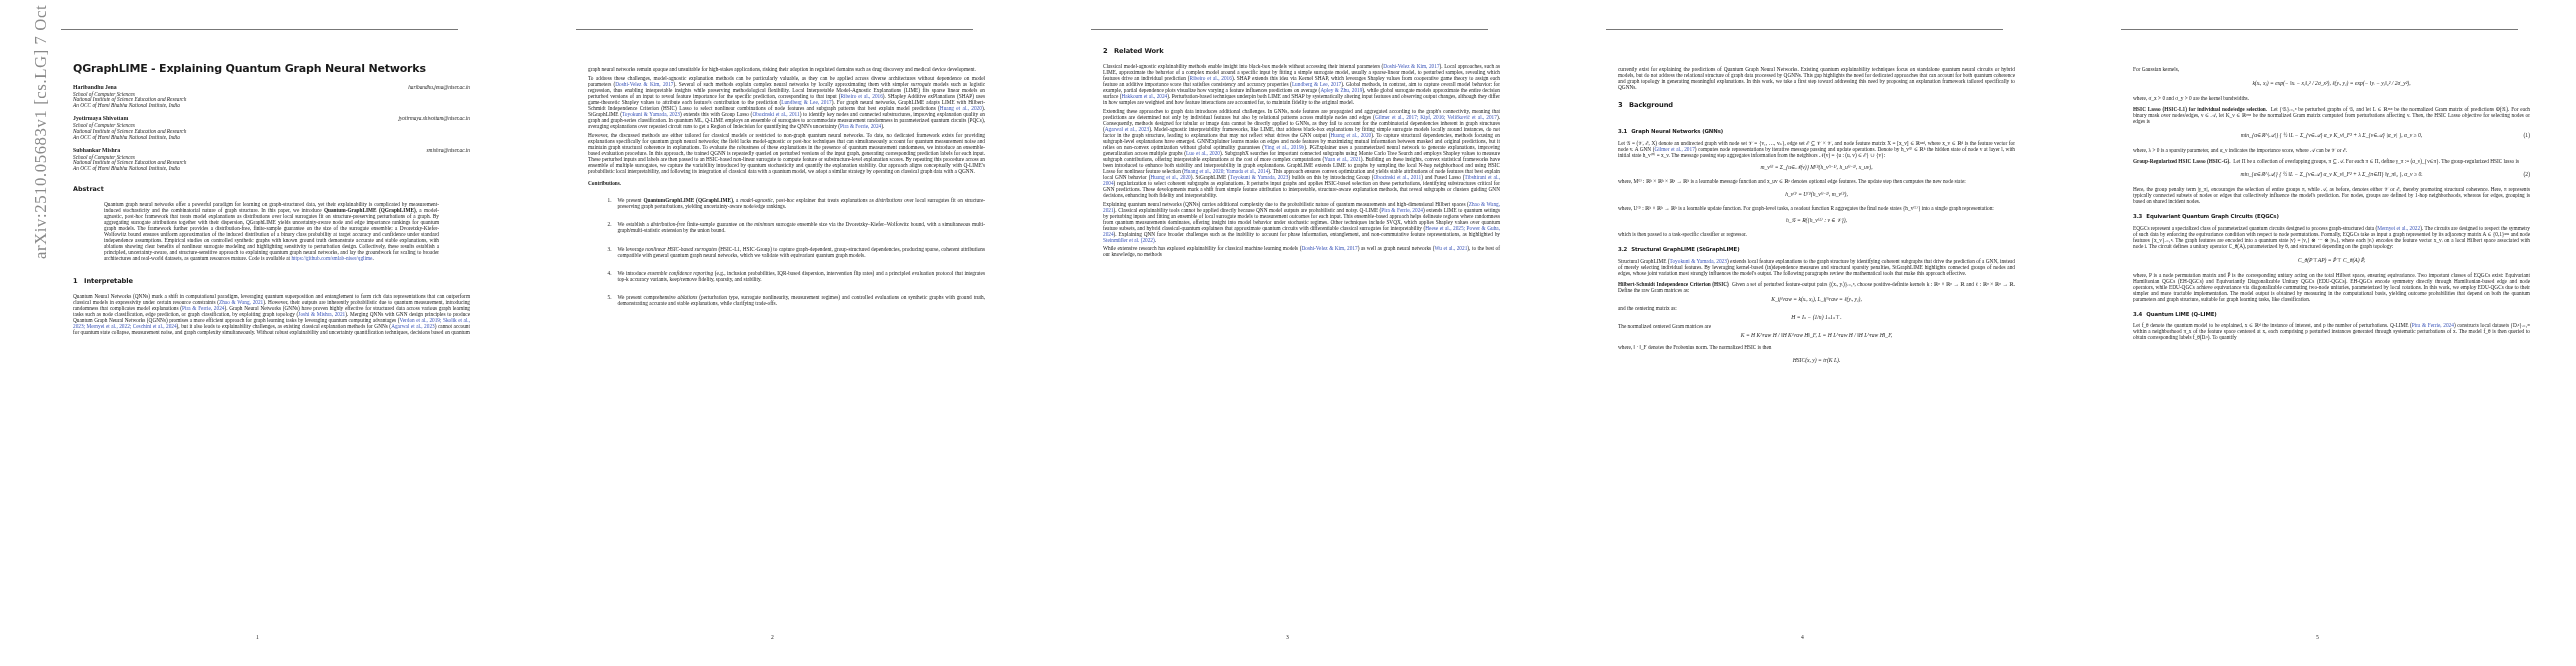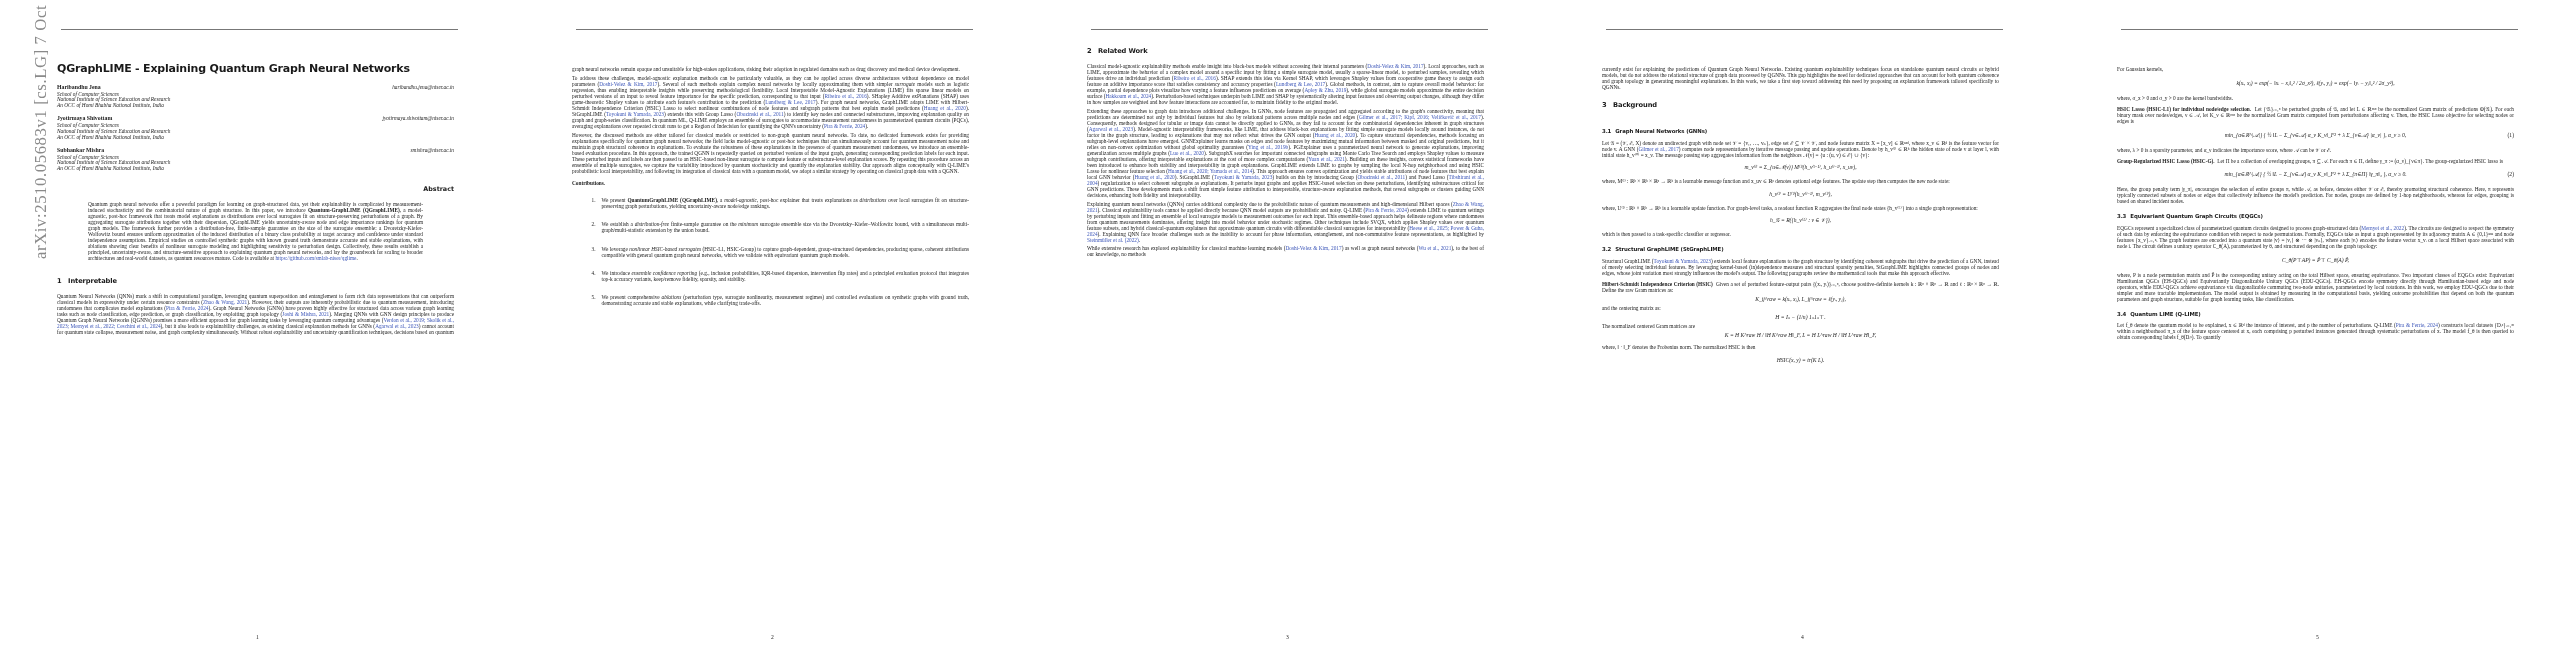--- a/index.html
+++ b/index.html
@@ -1,32 +1,32 @@
 <!DOCTYPE html>
 <html style="font-size:9px"><head>
 <meta charset="utf-8">
 <style>
   * { box-sizing: border-box; margin: 0; padding: 0; }
   html, body { width: 2576px; height: 667px; background: #ffffff; overflow: hidden; }
   body { font-family: "Liberation Serif", "DejaVu Serif", serif; color: #1a1a1a; position: relative; }
   .pages { position: absolute; left: 0; top: 0; width: 2576px; height: 667px; display: flex; }
   .page { position: relative; width: 515px; height: 667px; background: #fff; }
   .toprule { position: absolute; left: 61px; width: 397px; top: 29px; height: 0.6px; background: #777; }
-  .content { position: absolute; left: 57px; width: 397px; top: 66px; font-size: 5.3px; line-height: 6px; text-align: justify; hyphens: auto; }
+  .content { position: absolute; left: 73px; width: 397px; top: 66px; font-size: 5.3px; line-height: 6px; text-align: justify; hyphens: auto; }
   .p1 .content { top: 50px; }
   .pagenum { position: absolute; top: 634px; left: 0; width: 515px; text-align: center; font-size: 5.6px; }
   .arxiv { position: absolute; left: 4.4px; top: 81px; height: 178px; width: 22px; }
   .arxiv span { position: absolute; left: 0; top: 0; transform-origin: 0 0; transform: translate(27px, 178px) rotate(-90deg); white-space: nowrap; font-family: "Liberation Serif", serif; font-size: 16.7px; color: #8a8a8a; letter-spacing: 0.6px; }
   .title { font-family: "DejaVu Sans", sans-serif; font-size: 11px; font-weight: bold; letter-spacing: -0.2px; margin-top: 15.6px; margin-bottom: 12.2px; }
   .author { display: flex; justify-content: space-between; }
   .author-name { font-weight: bold; font-size: 5.8px; line-height: 7.8px; }
   .author-email { font-style: italic; font-size: 5.3px; line-height: 7.8px; }
   .aff { font-style: italic; font-size: 5.3px; line-height: 5.7px; }
   .author-block { margin-bottom: 6.7px; }
-  .abstract-title { font-family: "DejaVu Sans", sans-serif; font-weight: bold; font-size: 6.4px; text-align: right; margin: 14.5px 0 9px; }
+  .abstract-title { font-family: "DejaVu Sans", sans-serif; font-weight: bold; font-size: 6.4px; text-align: left; margin: 14.5px 0 9px; }
   .abstract { margin: 0 31px; }
   h2.sec { font-family: "DejaVu Sans", sans-serif; font-weight: bold; font-size: 6.7px; margin: 16.7px 0 9px; letter-spacing: -0.1px; }
   h2.sec .num { display: inline-block; width: 11px; }
   h3.sub { font-family: "DejaVu Sans", sans-serif; font-weight: bold; font-size: 5.4px; margin: 9px 0 5.6px; letter-spacing: -0.1px; }
   h3.sub .num { display: inline-block; width: 13.3px; }
   p { margin-bottom: 2.8px; }
   .cite { color: #3b55b8; }
   .link { color: #3b55b8; }
   .run-head { font-weight: bold; }
   .contrib-head { font-weight: bold; margin: 6.7px 0 11px; }

